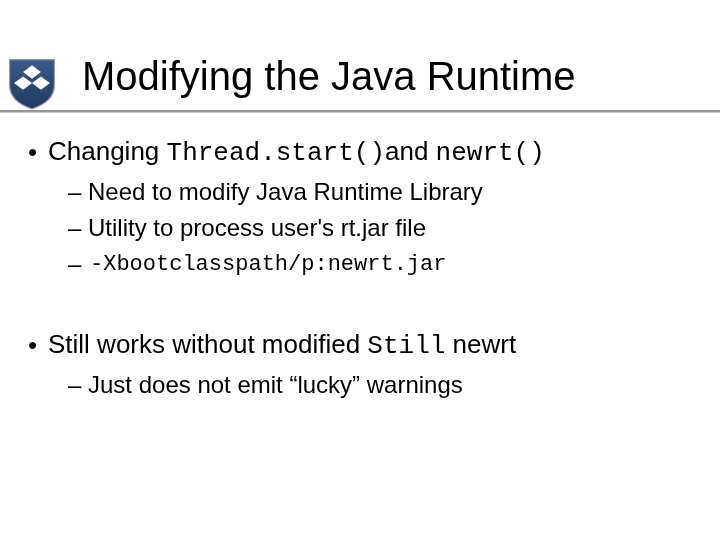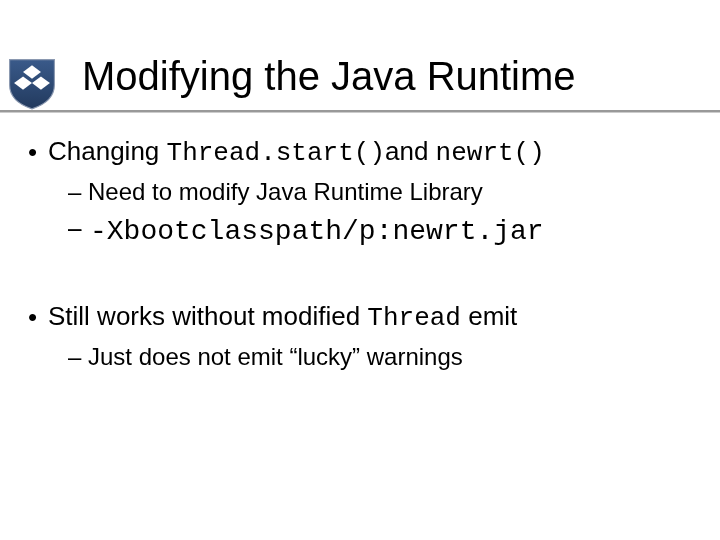--- a/index.html
+++ b/index.html
@@ -76,21 +76,21 @@
     padding-left: 20px;
     position: relative;
   }
   .l2 .dash {
     position: absolute;
     left: 0;
     top: 0;
   }
   .l3-group {
     margin: 2px 0 0 22px;
-    font-size: 28px;
+    font-size: 22px;
   }
   code, .mono {
     font-family: Liberation Mono, monospace;
   }
   .gap {
     height: 44px;
   }
   .pagenum {
     position: absolute;
     right: 16px;
@@ -132,34 +132,35 @@
       <span>Changing </span><code>Thread.start()</code><span>and </span><code>newrt()</code>
     </div>
 
     <div class="l2-group">
       <div class="l2">
         <span class="dash">–</span>
         <span>Need to modify Java Runtime Library</span>
       </div>
       <div class="l2">
         <span class="dash">–</span>
+        <span>Utility to process user's rt.jar file</span>
       </div>
       <div class="l2">
         <span class="dash">–</span>
       </div>
       <div class="l3-group">
         <span class="mono">-Xbootclasspath/p:newrt.jar</span>
       </div>
     </div>
 
     <div class="gap"></div>
 
     <div class="l1">
       <span class="dot">•</span>
-      <span>Still works without modified </span><code>Thread</code><span> emit</span>
+      <span>Still works without modified </span><code>Still</code><span> newrt</span>
     </div>
 
     <div class="l2-group">
       <div class="l2">
         <span class="dash">–</span>
         <span>Just does not emit “lucky” warnings</span>
       </div>
     </div>
 
   </div>

